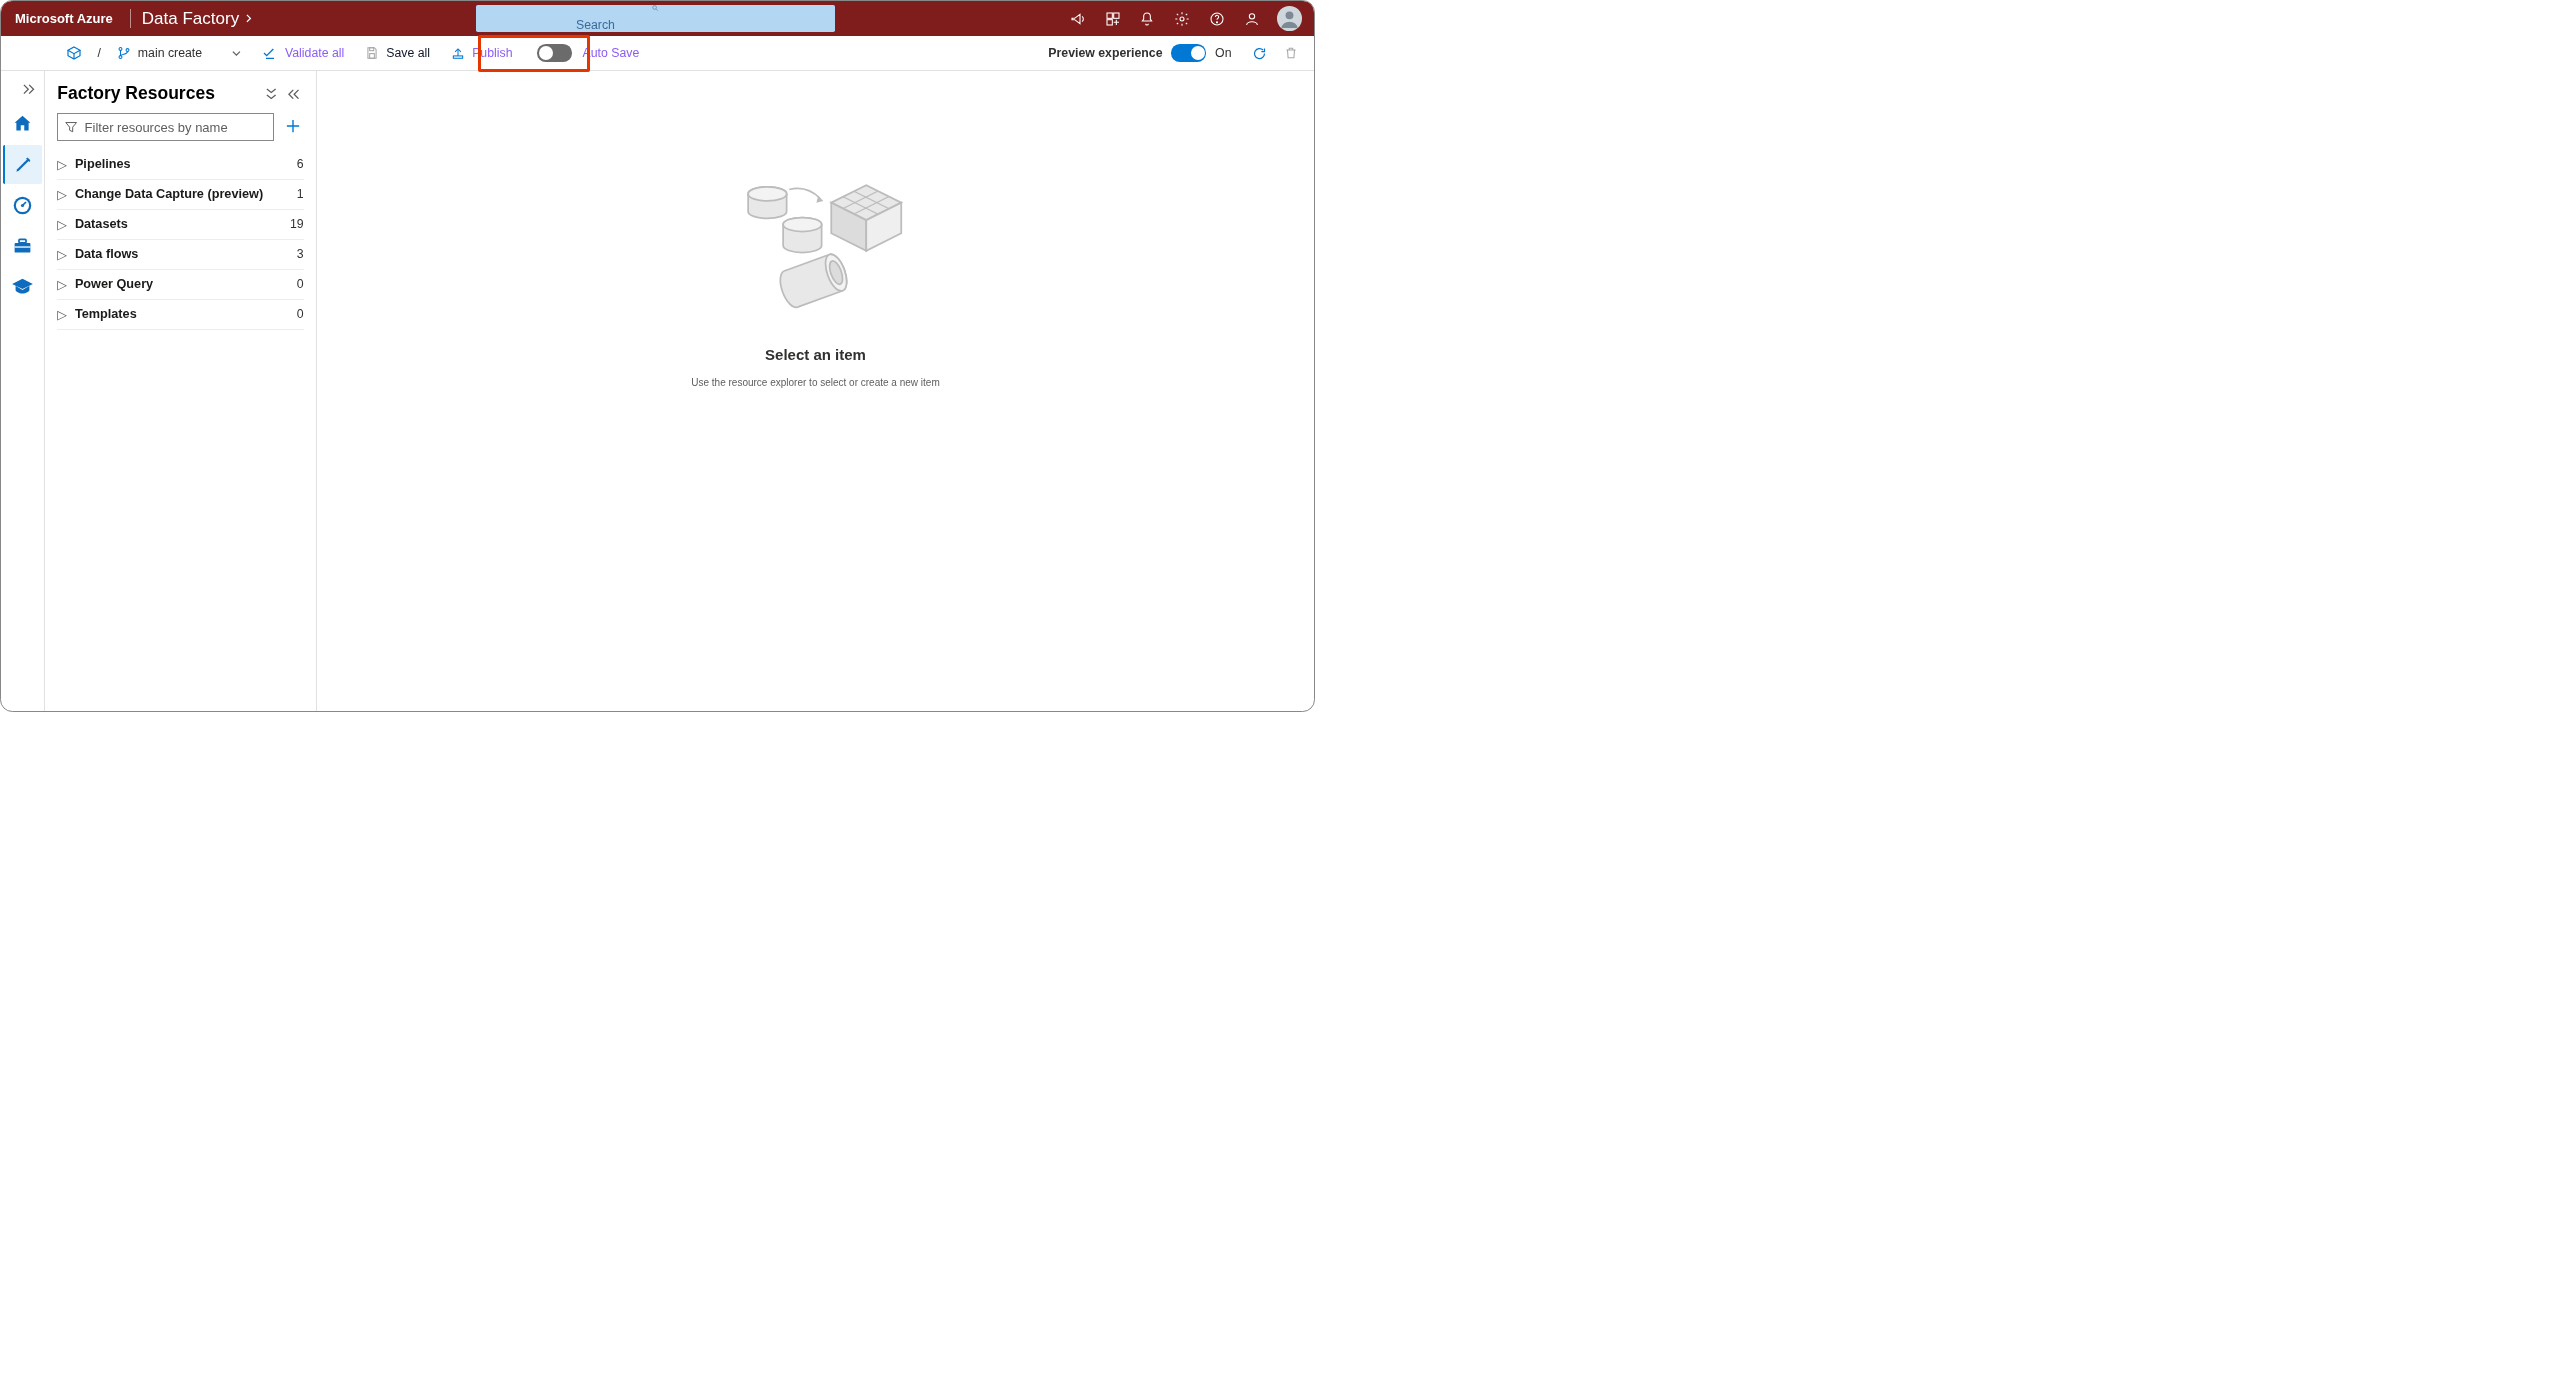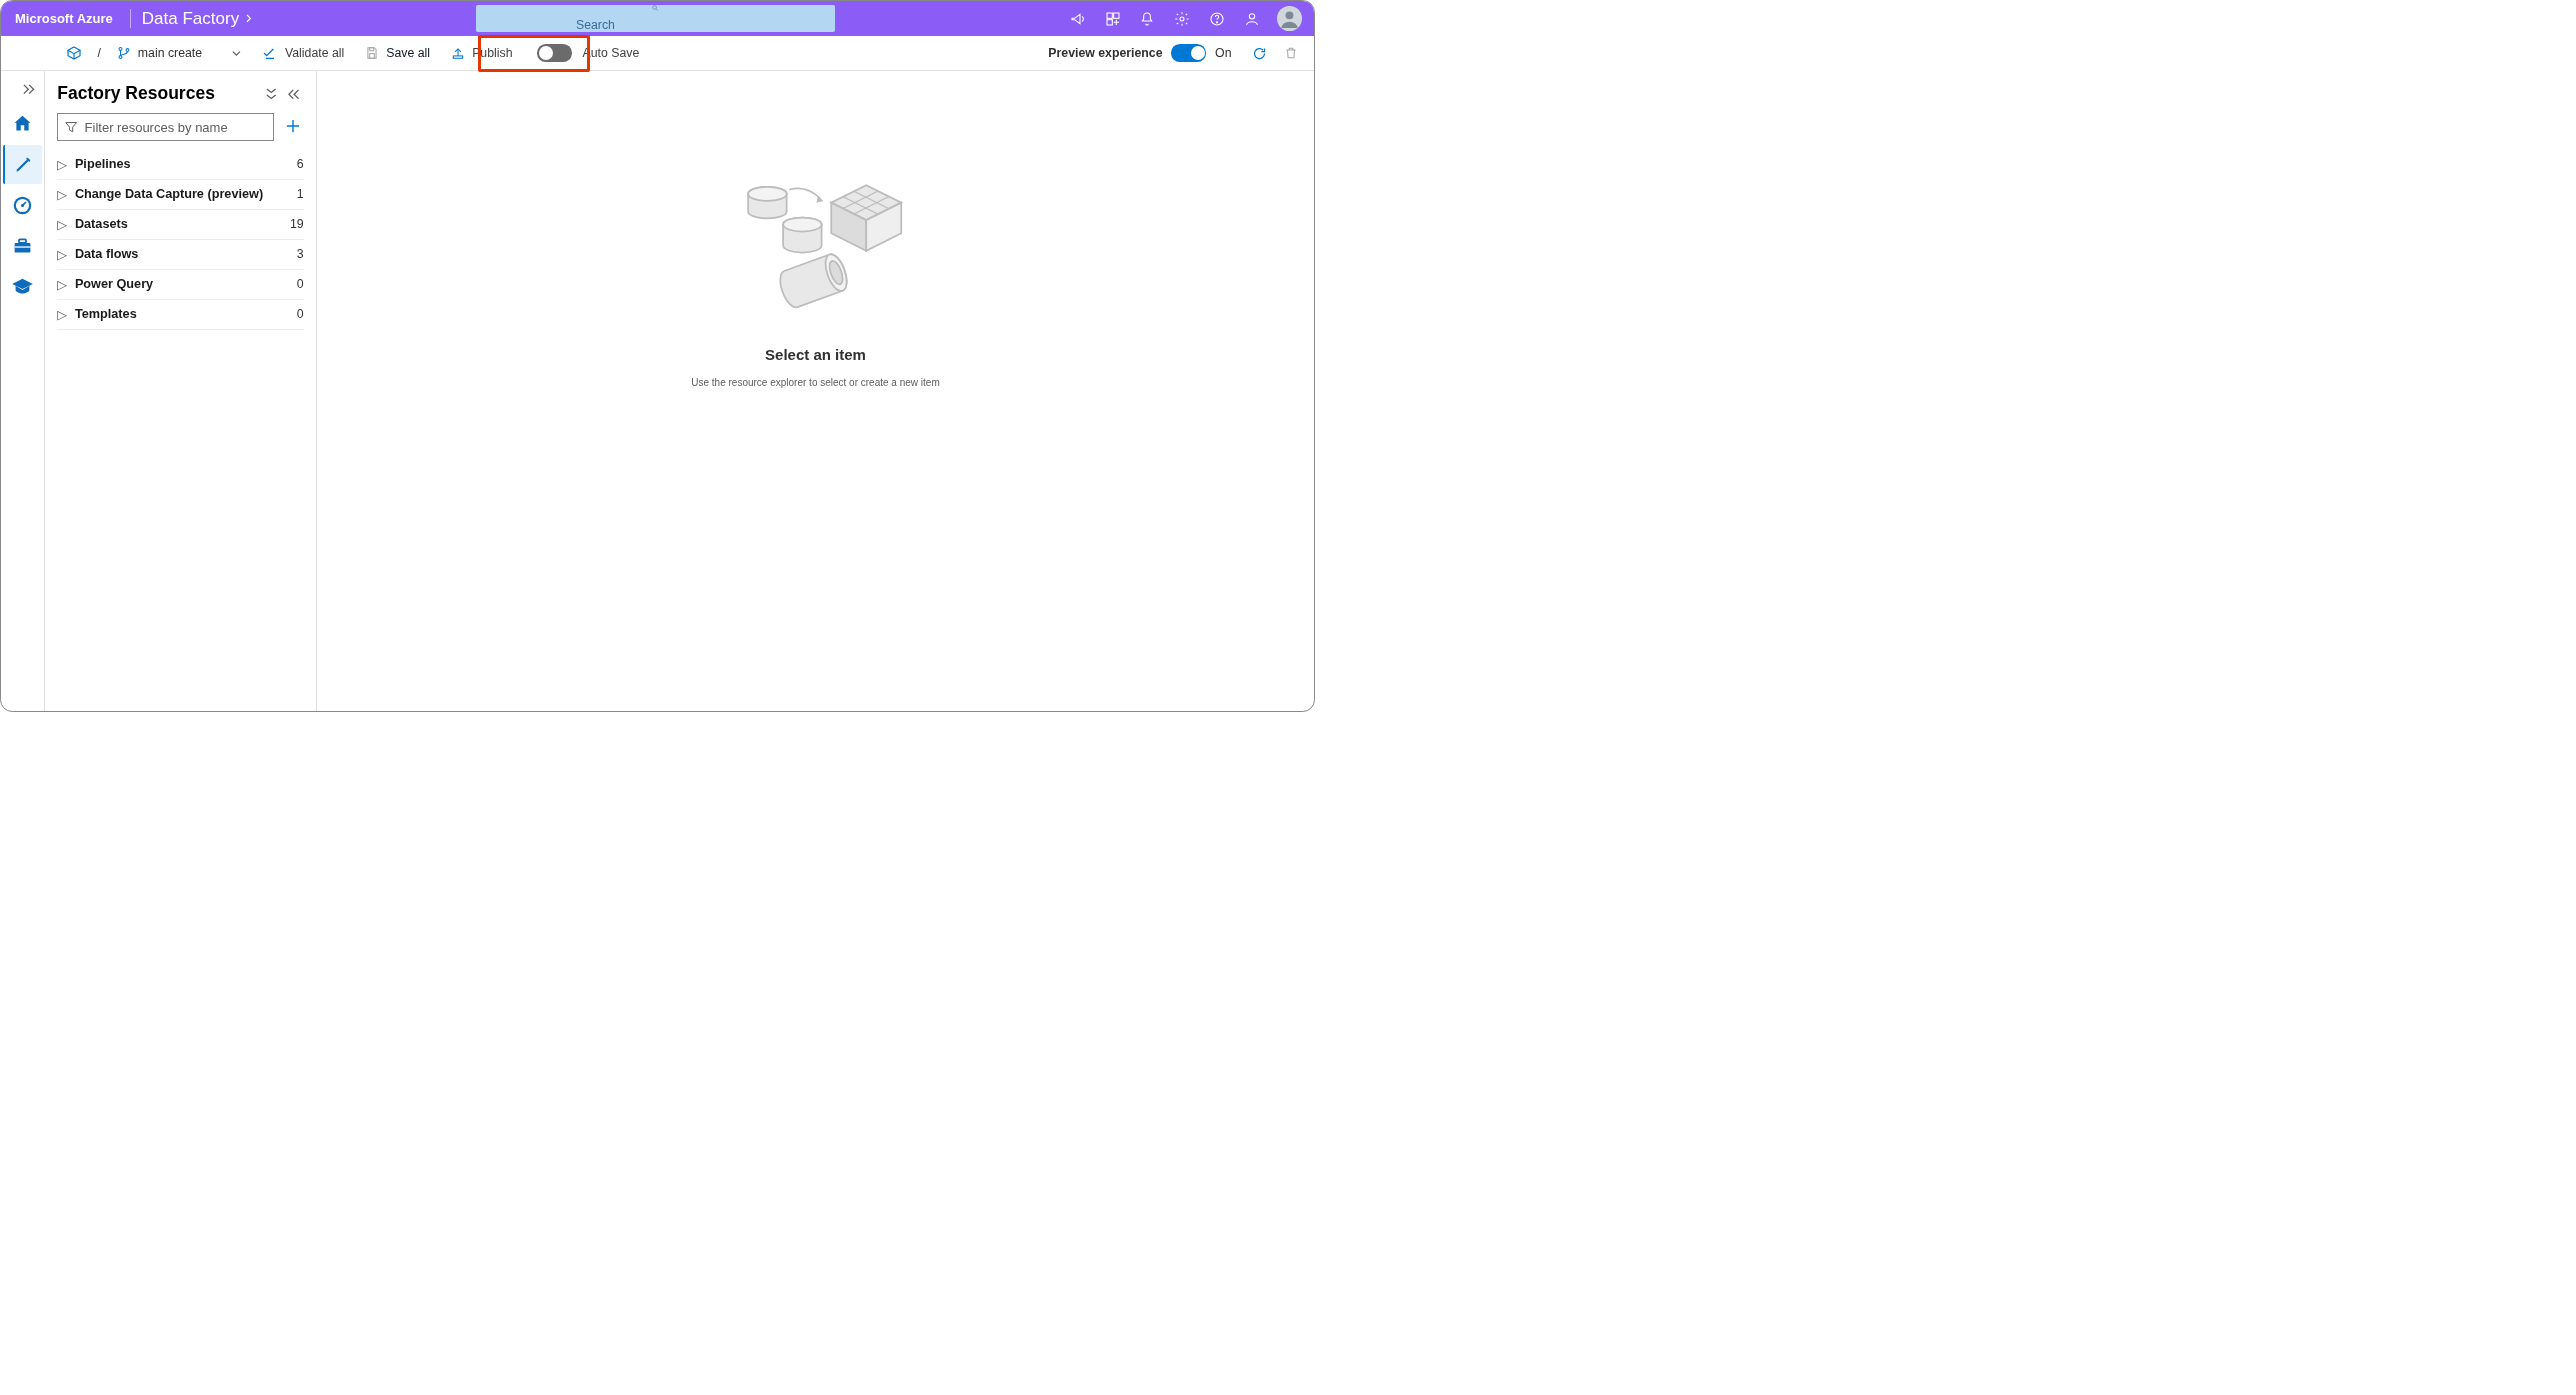--- a/index.html
+++ b/index.html
@@ -1,21 +1,21 @@
 <!DOCTYPE html>
 <html style="font-size:14px"><head>
 <meta charset="utf-8">
 <style>
 * { margin: 0; padding: 0; box-sizing: border-box; font-family: 'Segoe UI', Tahoma, sans-serif; }
 body { background: #fff; width: 1315px; height: 712px; overflow: hidden; border: 1.8px solid #888; border-radius: 12.3px; }
 
 
 .azure-header {
   height: 35px;
-  background: #8b5cf6;
+  background: #7f1d1d;
   display: flex;
   align-items: center;
   color: #fff;
   padding: 0 7px 0 14px;
   border-top-left-radius: 10.5px;
   border-top-right-radius: 10.5px;
 }
 .azure-header .brand { font-weight: 600; font-size: 13px; padding-right: 12.3px; }
 .azure-header .vdiv { width: 0.9px; height: 19px; background: rgba(255,255,255,0.5); margin: 0 5.3px; }
 .azure-header .crumb { font-size: 17px; padding: 0 5.3px; display:flex; align-items:center; gap:7px;}
@@ -34,21 +34,21 @@
 }
 .azure-header .search input::placeholder{ color:#3a6b99; }
 .azure-header .hicons { display:flex; align-items:center; gap: 1.8px; margin-left: 8.8px;}
 .azure-header .hicons .hicon { width: 33px; height:35px; display:flex; align-items:center; justify-content:center; color:#fff; }
 .avatar { width:24.6px; height:24.6px; border-radius:50%; background:#cfd6dc; display:flex; align-items:center; justify-content:center; margin-left:8.8px; margin-right:5.3px; }
 .avatar svg{ fill:#7d8a96;}
 
 
 .toolbar { height: 35px; border-bottom: 0.9px solid #e1e1e1; display:flex; align-items:center; padding: 0 7px; font-size:12.3px; color:#323130; position: relative;}
 .toolbar .left { display:flex; align-items:center; gap:3.5px; padding-left: 49px;}
-.toolbar .tbtn { display:flex; align-items:center; gap:7px; padding:3.5px 8.8px; border-radius:1.8px; color:#404040; }
+.toolbar .tbtn { display:flex; align-items:center; gap:7px; padding:3.5px 8.8px; border-radius:1.8px; color:#8b5cf6; }
 .toolbar .tbtn.disabled { color:#0f172a; }
 .toolbar .tbtn svg { flex-shrink:0; }
 .toolbar .branch { color:#323130; }
 .toolbar .branch .repo-icon{ color:#0078d4;}
 .toolbar .right { margin-left:auto; display:flex; align-items:center; gap:8.8px; padding-right: 5.3px;}
 .toggle {
   width: 35px; height:17.5px; border-radius:8.8px; position:relative; 
 }
 .toggle .knob{ position:absolute; top:1.8px; width:14px; height:14px; border-radius:50%;}
 .toggle.on{ background:#0078d4; }

